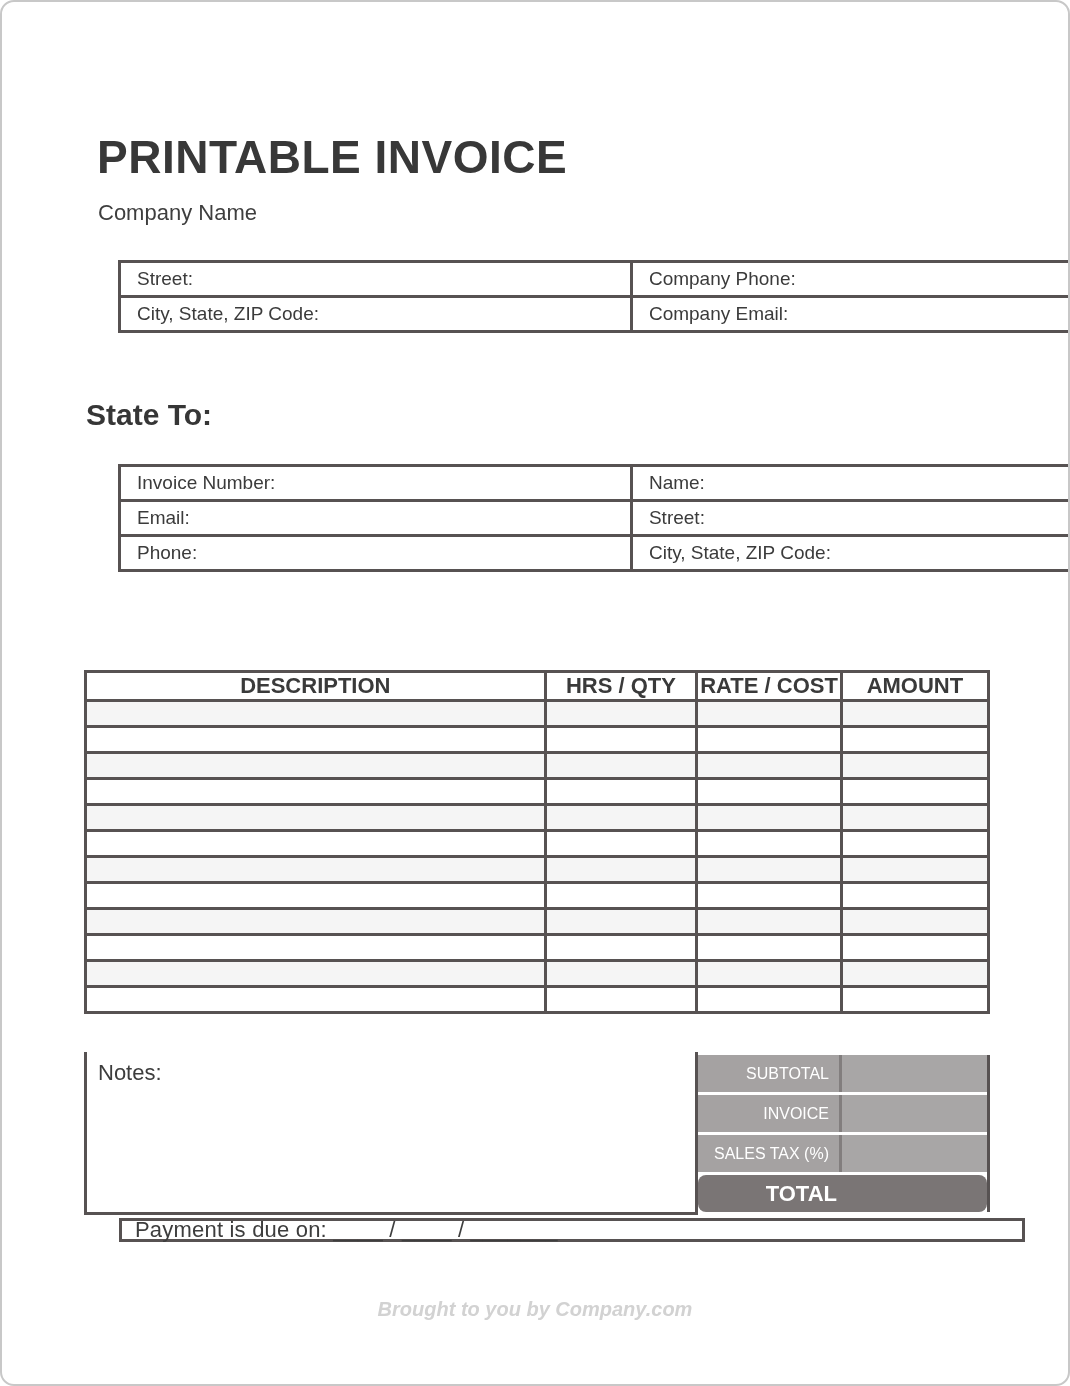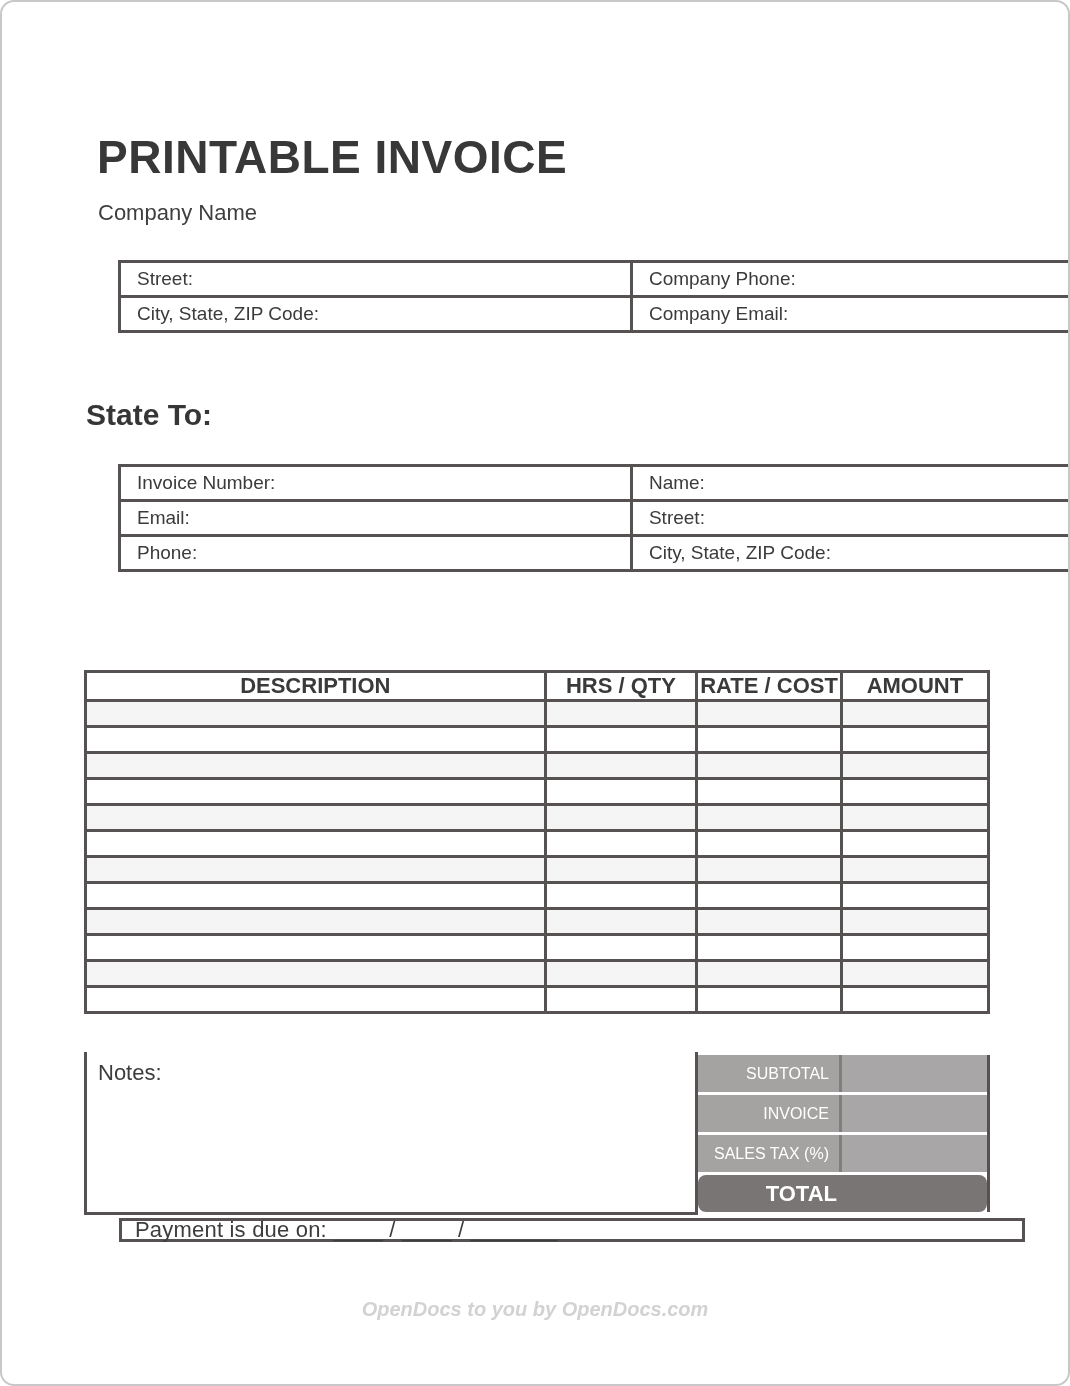--- a/index.html
+++ b/index.html
@@ -288,15 +288,15 @@
     </div>
     <div class="totals-row total">
       <div class="t-total-label">TOTAL</div>
     </div>
   </div>
 
   <div class="payment-box">
     <span class="payment-text">Payment is due on: ____ / ____ / _______</span>
   </div>
 
-  <div class="footer">OpenDocs to you by OpenDocs.com</div>
+  <div class="footer">Brought to you by Company.com</div>
 
 </div>
 
 </body></html>

